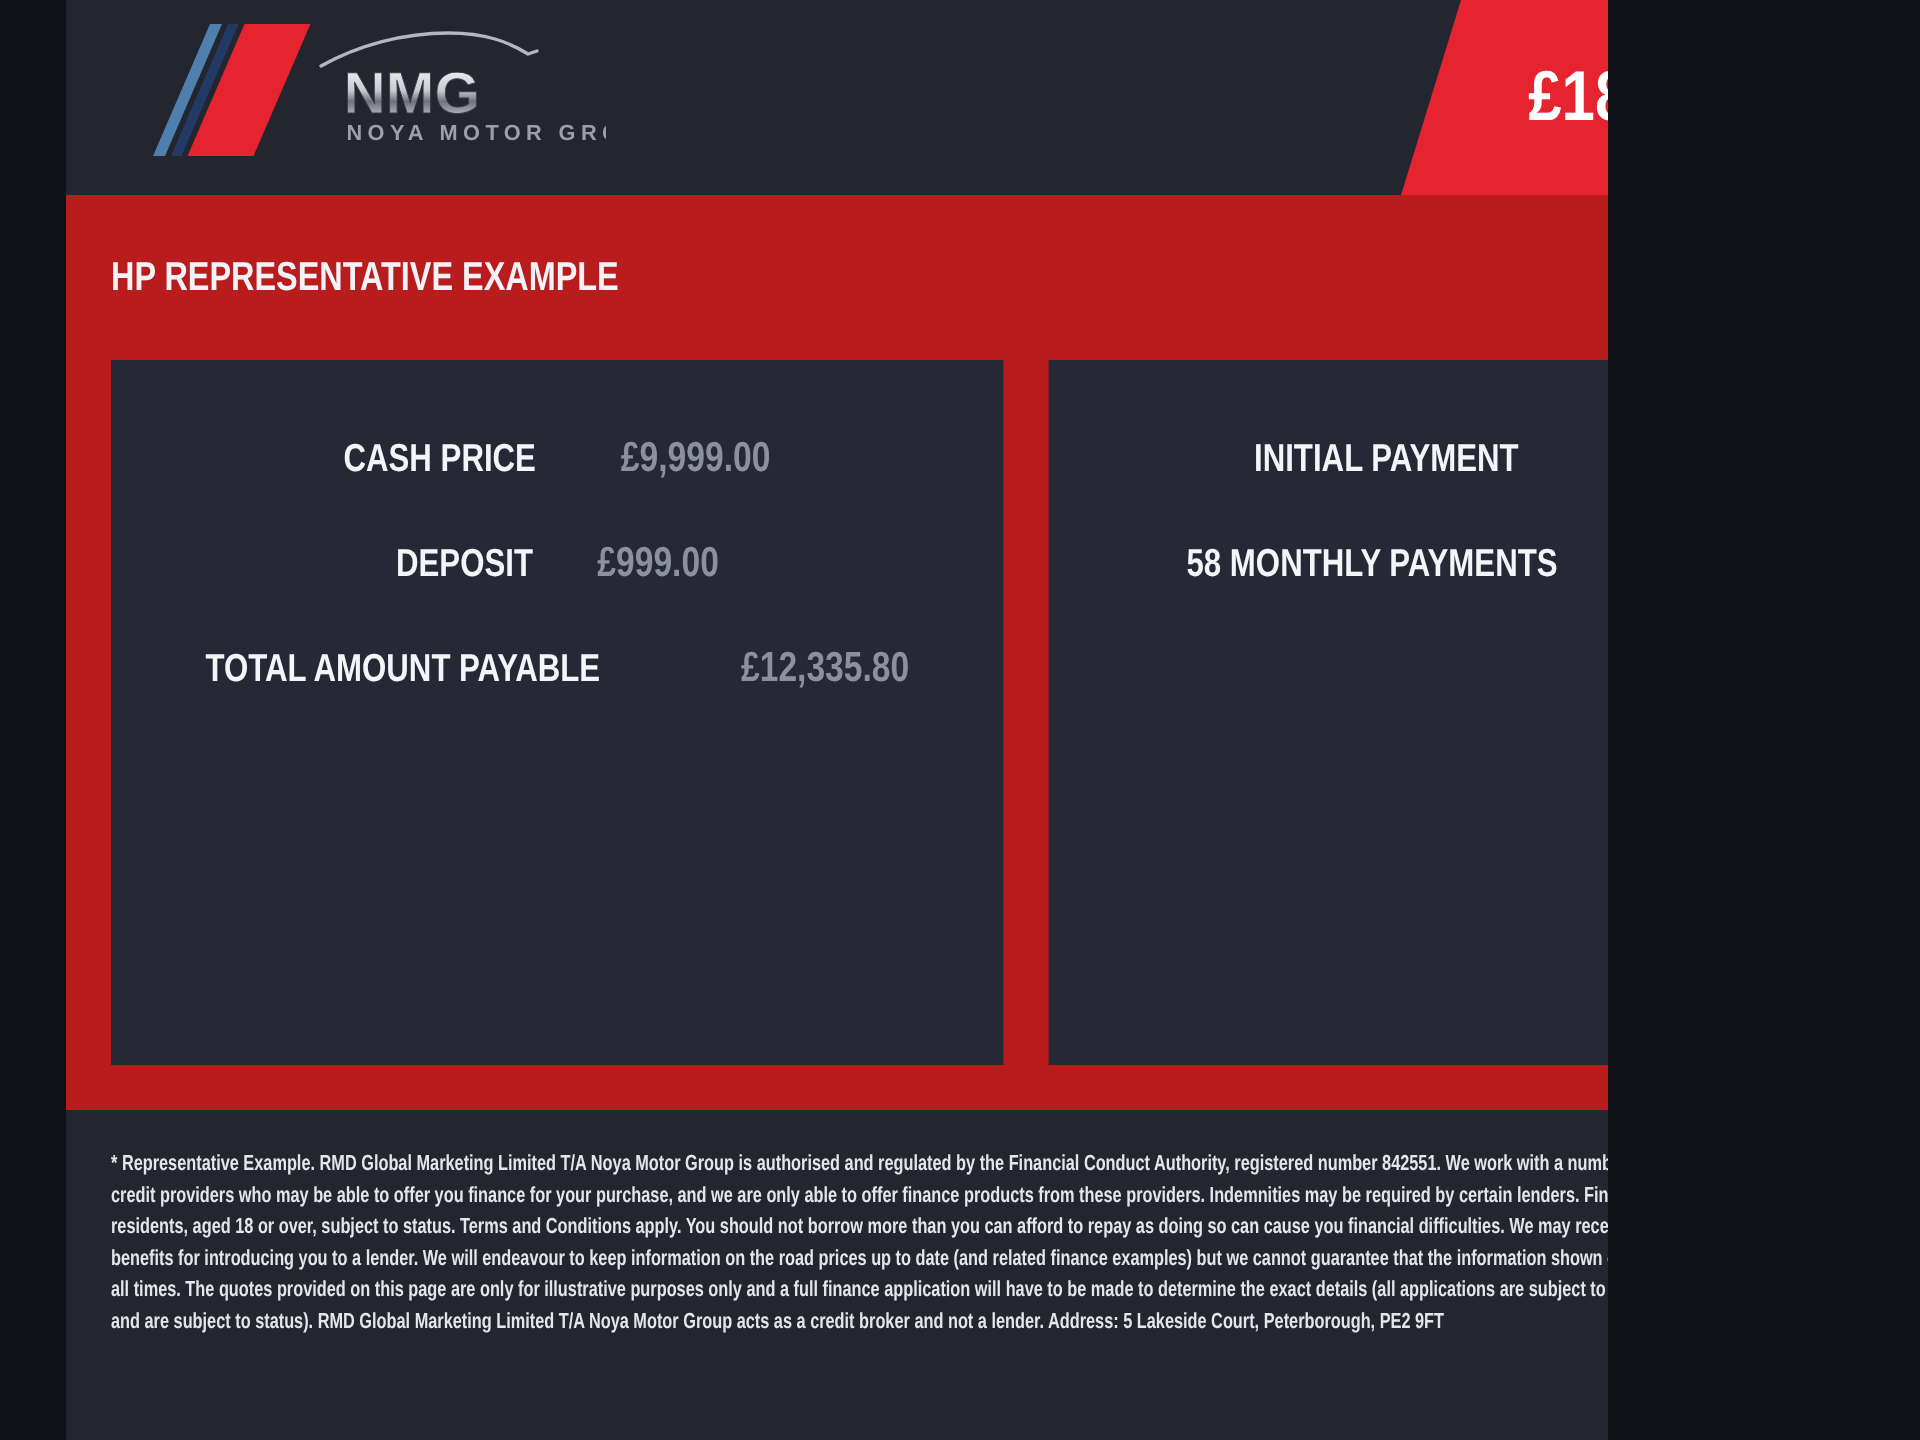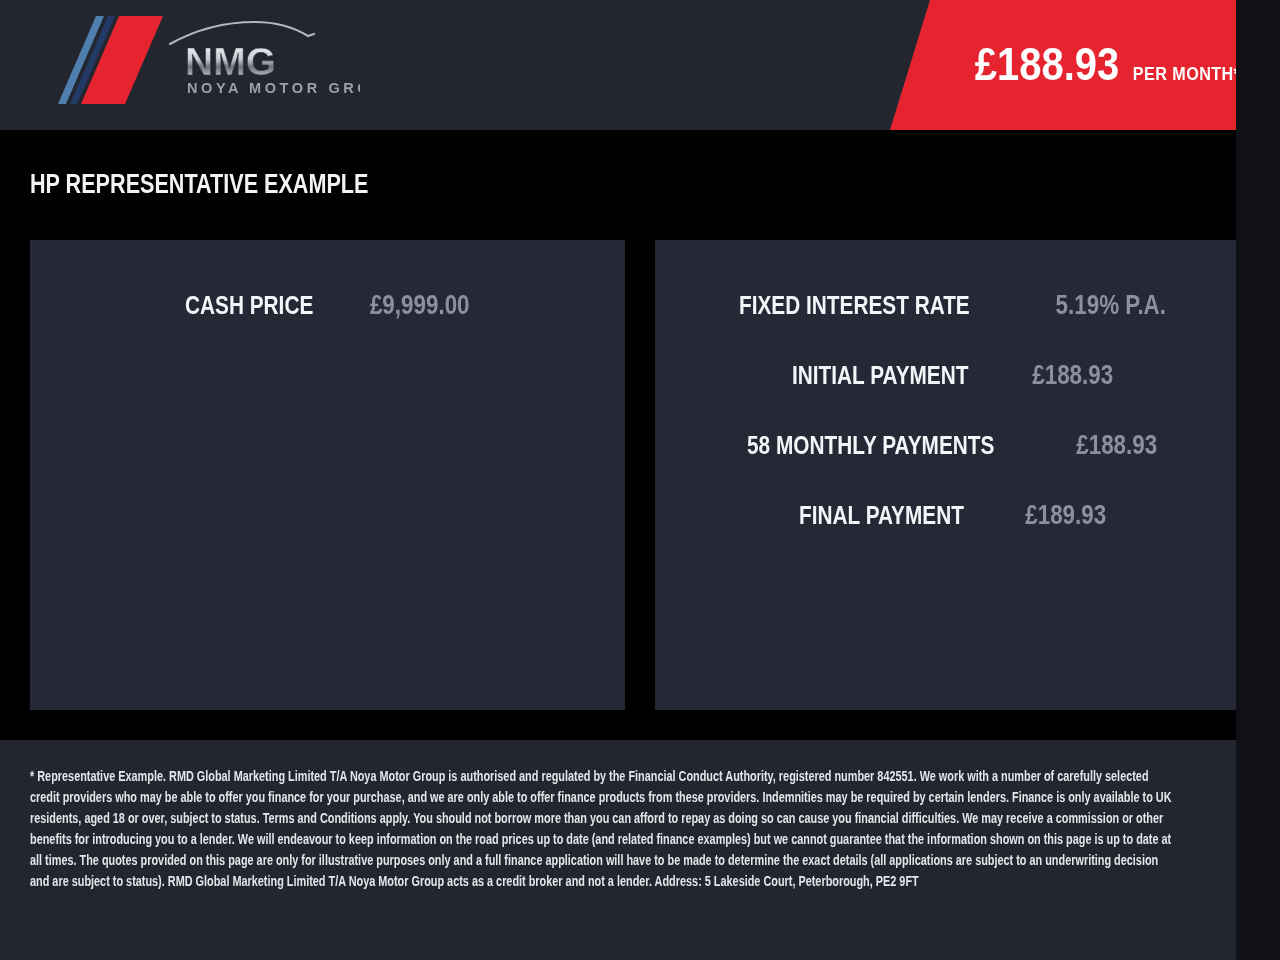--- a/index.html
+++ b/index.html
@@ -1,19 +1,20 @@
 <!DOCTYPE html>
 <html><head>
 <meta charset="utf-8">
 <style>
   html,body{margin:0;padding:0;background:#101117;}
   .stage{
-    position:relative;width:1236px;height:960px;overflow:hidden;
-    background:#000000;
+    position:relative;width:1028px;height:960px;overflow:hidden;
+    background:#b91c1c;
     font-family:"Liberation Sans",sans-serif;
+    margin-left:44px;
   }
   
   .header{position:absolute;left:0;top:0;width:1280px;height:130px;background:#23252f;}
   .logo{position:absolute;left:40px;top:8px;width:320px;height:104px;cursor:pointer;}
   .banner{
     position:absolute;left:880px;top:0;width:400px;height:130px;
     background:#e6242f;
     -webkit-clip-path:polygon(50px 0,400px 0,400px 130px,10px 130px);
     clip-path:polygon(50px 0,400px 0,400px 130px,10px 130px);
   }
@@ -93,38 +94,38 @@
 
   </header>
 
   <div class="title">HP REPRESENTATIVE EXAMPLE</div>
 
   <section class="panel panel-left">
     <div class="row">
       <span class="row-label">CASH PRICE</span>
       <span class="row-value">£9,999.00</span>
     </div>
+    <div class="row">
+      <span class="row-label">DEPOSIT</span>
+      <span class="row-value">£999.00</span>
+    </div>
+    <div class="row">
+      <span class="row-label">TOTAL AMOUNT PAYABLE</span>
+      <span class="row-value">£12,335.80</span>
+    </div>
   </section>
 
   <section class="panel panel-right">
-    <div class="row">
-      <span class="row-label">FIXED INTEREST RATE</span>
-      <span class="row-value">5.19% P.A.</span>
-    </div>
     <div class="row">
       <span class="row-label">INITIAL PAYMENT</span>
       <span class="row-value">£188.93</span>
     </div>
     <div class="row">
       <span class="row-label">58 MONTHLY PAYMENTS</span>
       <span class="row-value">£188.93</span>
-    </div>
-    <div class="row">
-      <span class="row-label">FINAL PAYMENT</span>
-      <span class="row-value">£189.93</span>
     </div>
   </section>
 
   <footer class="footer">
     <p class="disclaimer">* Representative Example. RMD Global Marketing Limited T/A Noya Motor Group is authorised and regulated by the Financial Conduct Authority, registered number 842551. We work with a number of carefully selected credit providers who may be able to offer you finance for your purchase, and we are only able to offer finance products from these providers. Indemnities may be required by certain lenders. Finance is only available to UK residents, aged 18 or over, subject to status. Terms and Conditions apply. You should not borrow more than you can afford to repay as doing so can cause you financial difficulties. We may receive a commission or other benefits for introducing you to a lender. We will endeavour to keep information on the road prices up to date (and related finance examples) but we cannot guarantee that the information shown on this page is up to date at all times. The quotes provided on this page are only for illustrative purposes only and a full finance application will have to be made to determine the exact details (all applications are subject to an underwriting decision and are subject to status). RMD Global Marketing Limited T/A Noya Motor Group acts as a credit broker and not a lender. Address: 5 Lakeside Court, Peterborough, PE2 9FT</p>
   </footer>
 
 </div>
 
 </body></html>

